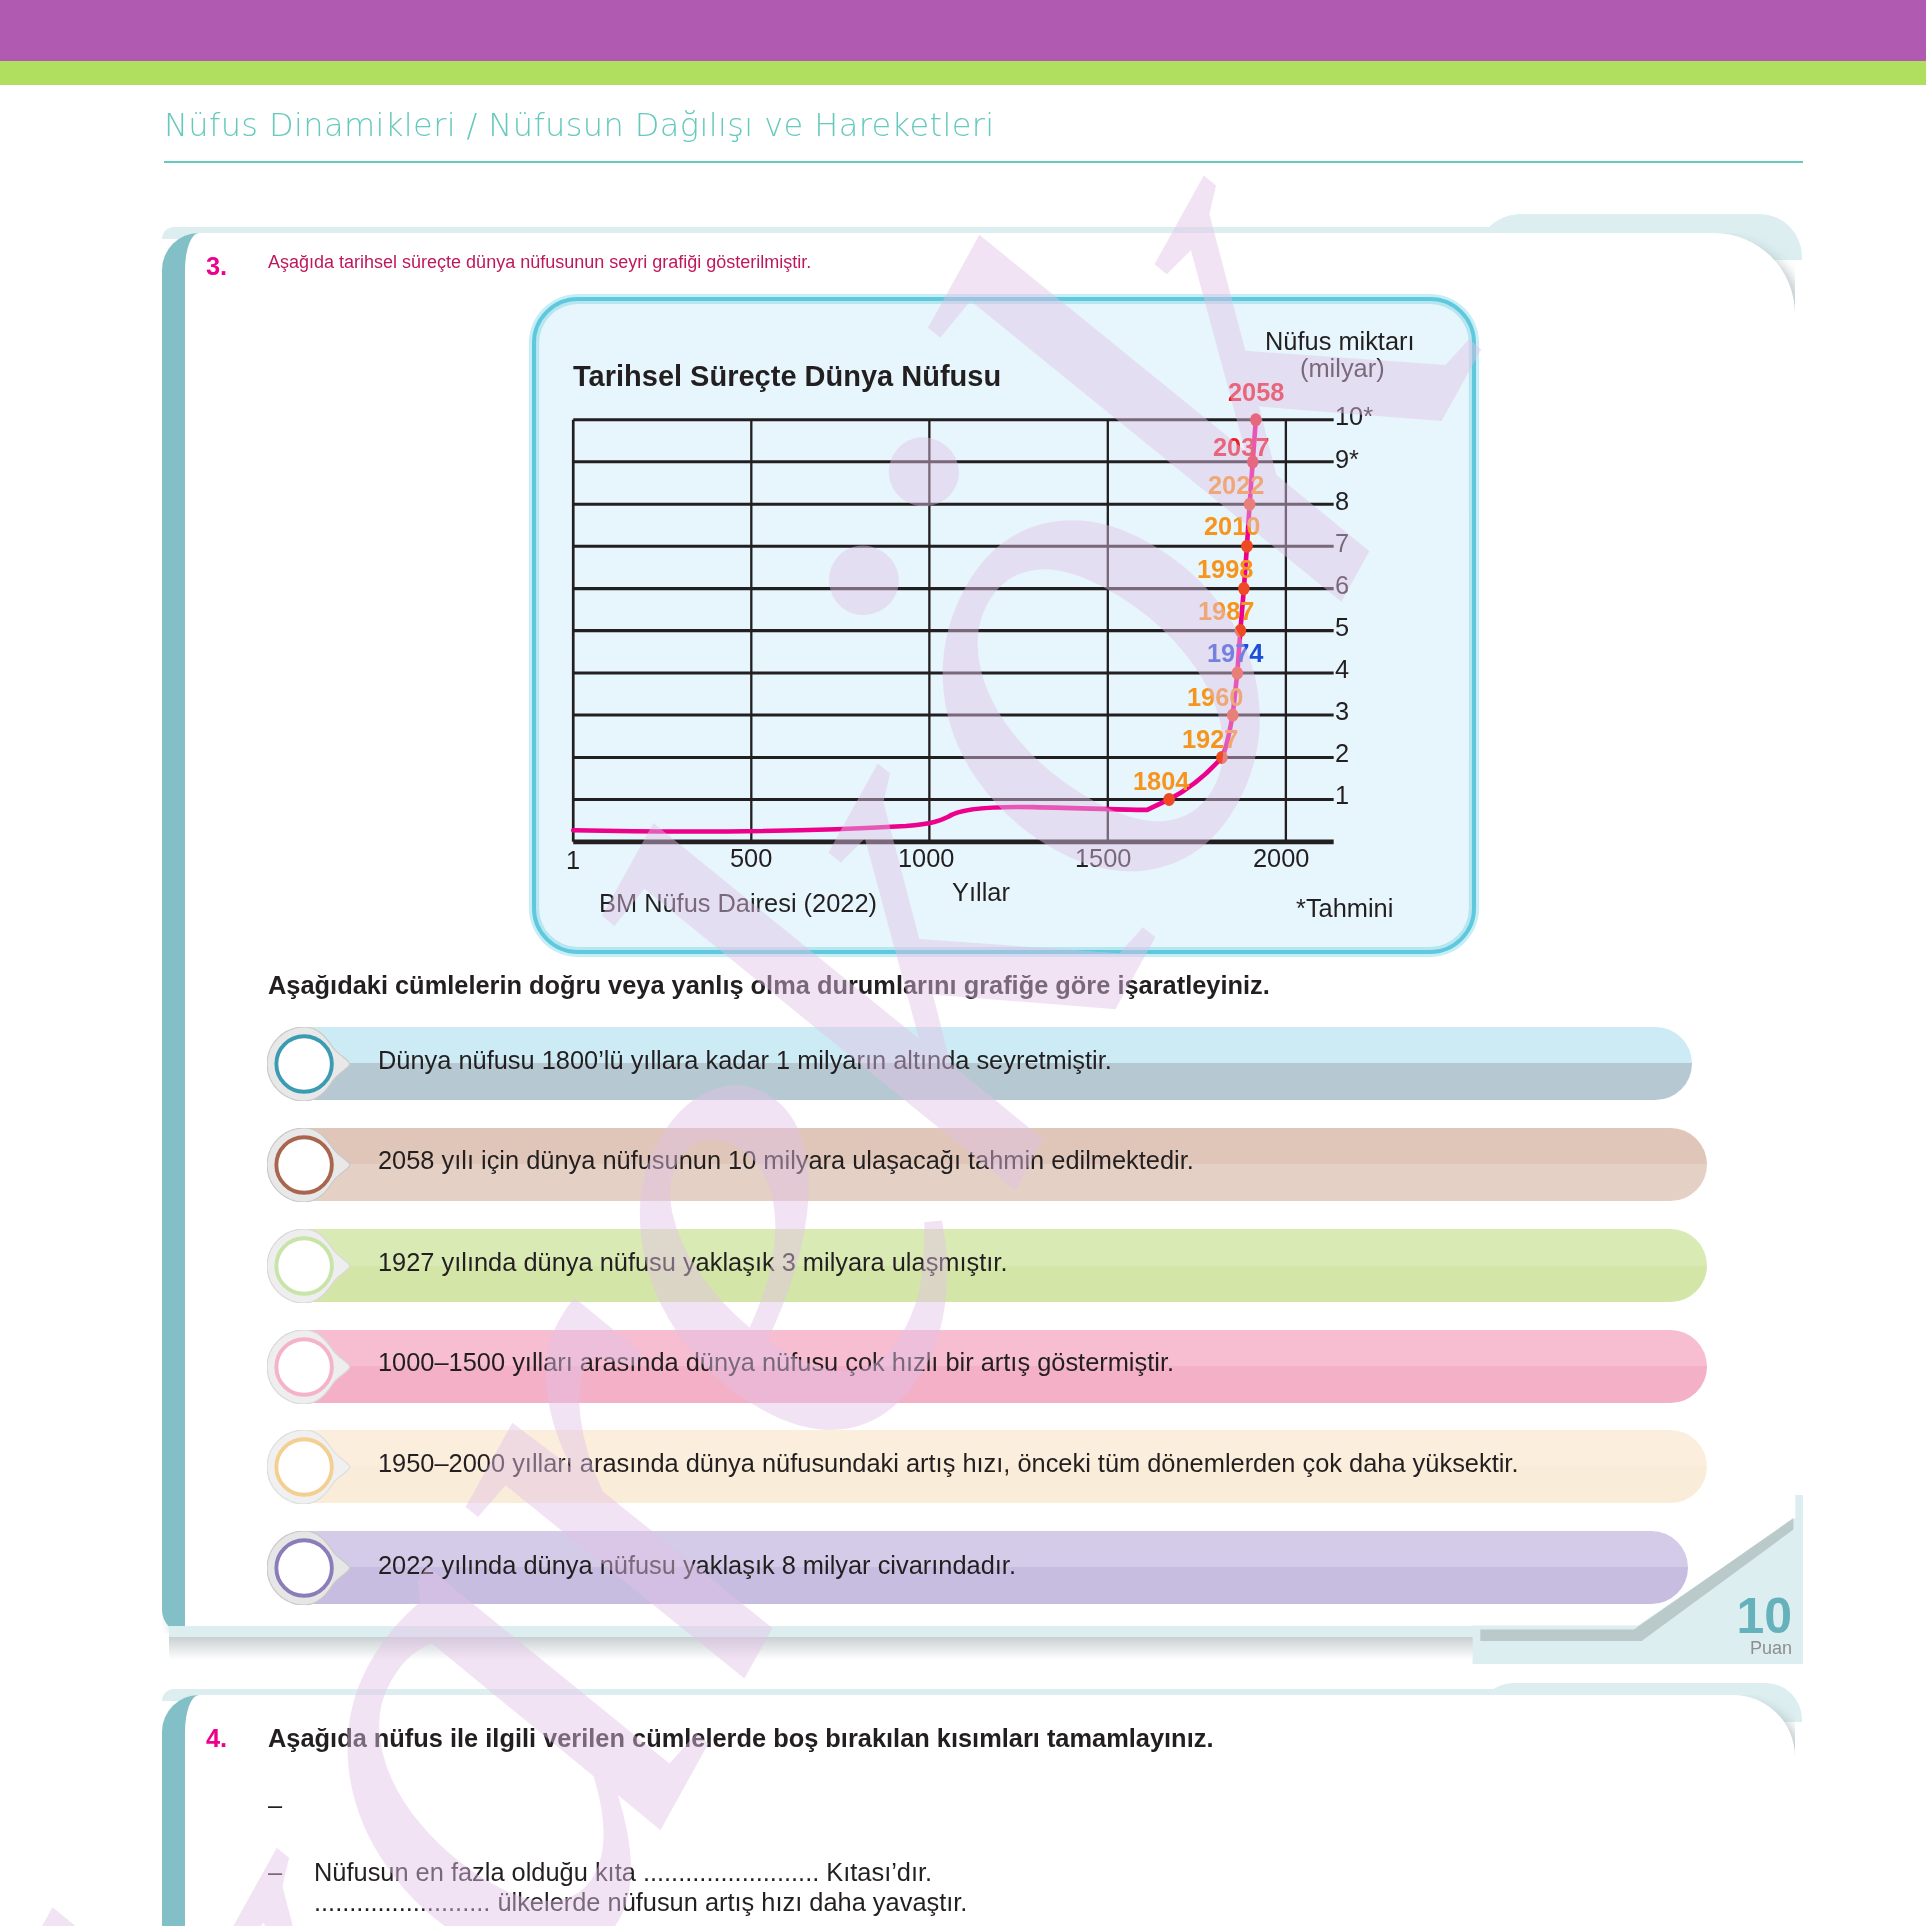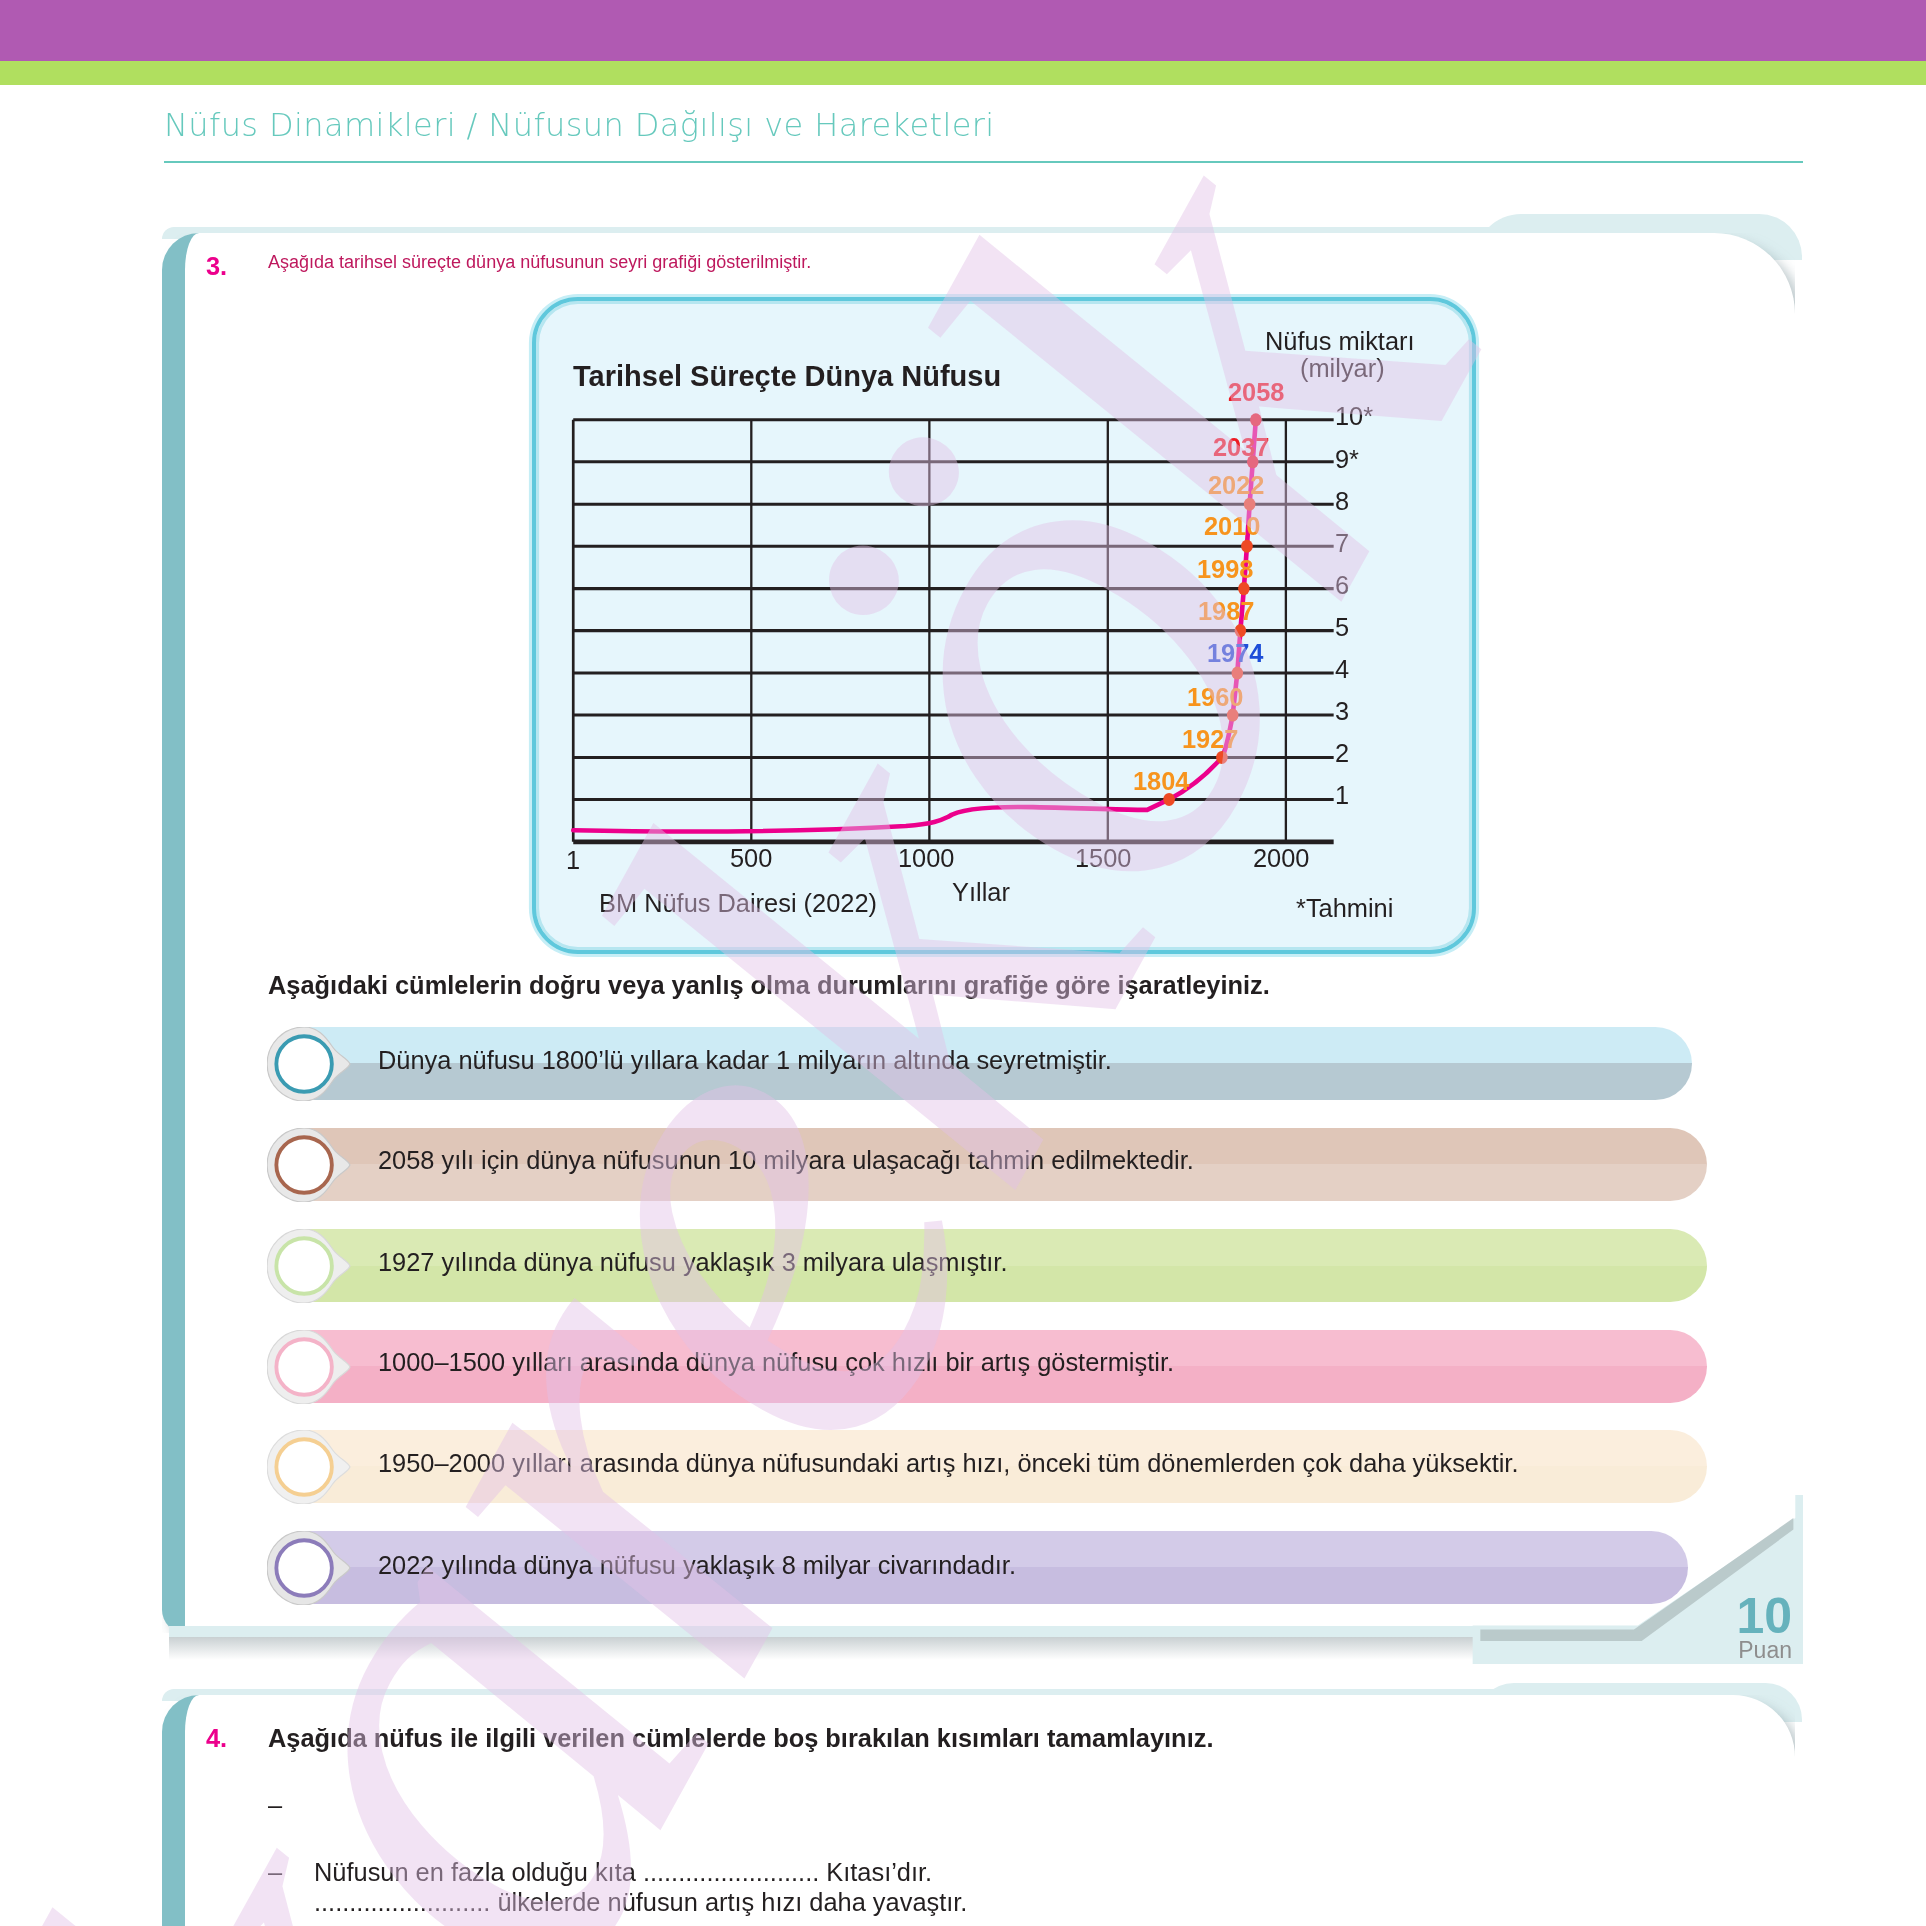--- a/index.html
+++ b/index.html
@@ -8,21 +8,21 @@
   .band-purple { left:0; top:0; width:1965px; height:61px; background:#b05ab2; }
   .band-green { left:0; top:61px; width:1965px; height:24px; background:#b0df5f; }
   .header-title { left:164px; top:106px; font-size:32px; color:#66c9bd; letter-spacing:0.4px; font-family:"DejaVu Sans", sans-serif; font-weight:300; }
   .header-rule { left:164px; top:161px; width:1639px; height:1.9px; background:#66c9bd; }
 
   
   .card-back { background:#dceef0; border-radius:58px 54px 0 0; }
   .card { background:#ffffff; border-left:23px solid #82bfc6; border-radius:42px 77px 0 35px; box-shadow: 8.5px 8.5px 11.6px rgba(140,160,165,0.55); }
   .puan-box { background:#dceef0; }
   .puan-num { font-size:50px; font-weight:bold; color:#66b2bc; font-family:"Liberation Sans", sans-serif; text-align:right; line-height:1; }
-  .puan-lbl { font-size:23px; color:#8e8e8e; text-align:right; line-height:1; }
+  .puan-lbl { font-size:18px; color:#8e8e8e; text-align:right; line-height:1; }
 
   .q-num { font-size:25.4px; font-weight:bold; color:#ec008c; }
   .q-text { font-size:18px; color:#be185d; }
   .q-bold { font-size:25.4px; font-weight:bold; color:#231f20; }
 
   
   .chart-box { left:532px; top:297px; width:944px; height:657px; background:#e6f6fc; border:4.6px solid #5fc8dc; border-radius:46px; box-shadow: inset 0 0 0 3.1px #b6e6f0, 0 0 0 3.1px #c6eef6; box-sizing:border-box; }
   .chart-title { font-size:29px; font-weight:bold; color:#231f20; }
   .chart-label { font-size:25.4px; color:#231f20; }
   .chart-year { font-size:25.4px; font-weight:bold; }

